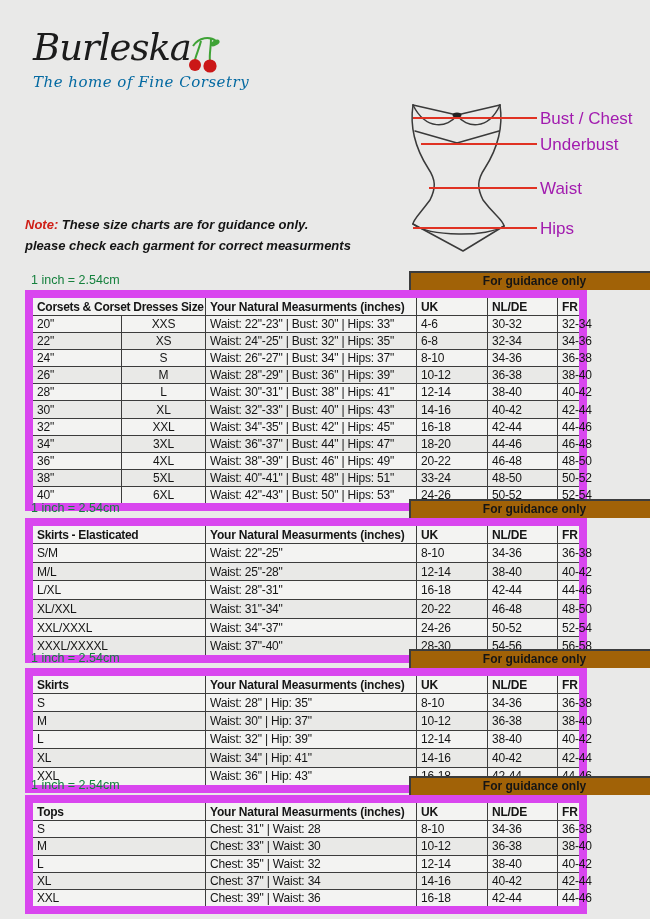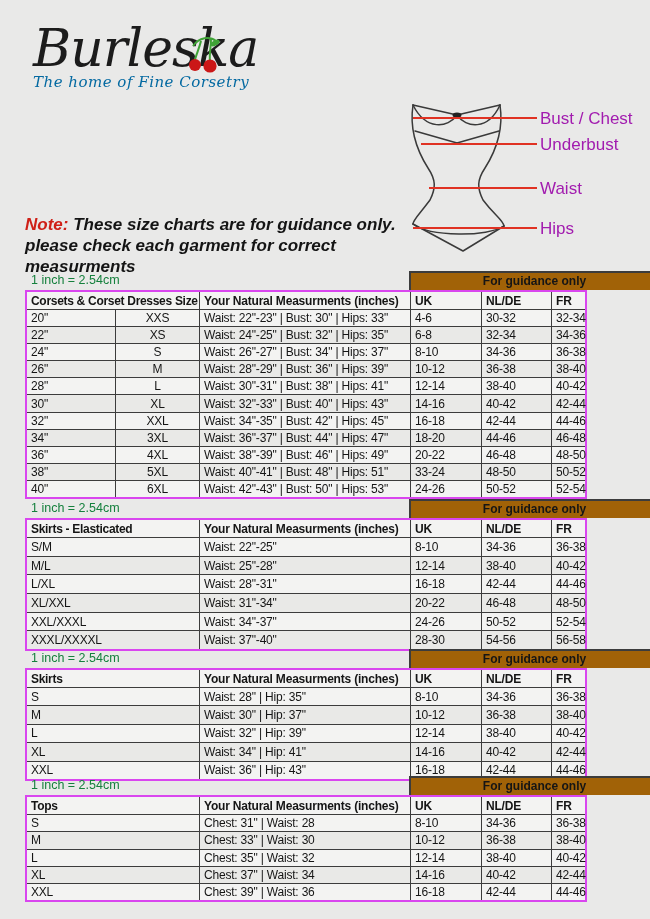--- a/index.html
+++ b/index.html
@@ -6,51 +6,51 @@
   body{
     width:650px;height:919px;position:relative;overflow:hidden;
     background:#e9e9e8;
     font-family:"Liberation Sans", sans-serif;
     color:#151515;
   }
   
   .logo-wrap{position:absolute;left:33px;top:26px;}
   .wordmark{
     font-family:"DejaVu Serif", serif;font-style:italic;font-weight:400;
-    font-size:52px;line-height:44px;color:#1c1c1c;letter-spacing:-1px;
+    font-size:37px;line-height:44px;color:#1c1c1c;letter-spacing:-1px;
   }
   .cherry{position:absolute;left:153px;top:8px;}
   .tagline{
     font-family:"DejaVu Serif", serif;font-style:italic;
     font-size:15px;color:#0369a1;margin-top:3px;letter-spacing:.5px;
   }
   
   .corset-svg{position:absolute;left:400px;top:90px;}
   .redline{position:absolute;height:2px;background:#e03223;}
   .diag-label{
     position:absolute;left:540px;font-size:17px;color:#a21caf;white-space:nowrap;
   }
   
   .note{
     position:absolute;left:25px;top:214px;width:420px;
-    font-style:italic;font-weight:bold;font-size:17px;line-height:21px;color:#141414;
+    font-style:italic;font-weight:bold;font-size:13px;line-height:21px;color:#141414;
   }
   .note .red{color:#cf2017;}
   
   .scale-label{
     position:absolute;font-size:12.5px;color:#15803d;line-height:19px;height:19px;
   }
   .guidance-box{
     position:absolute;left:409px;width:251px;height:19px;box-sizing:border-box;
     border:2px solid #3c3c3c;border-bottom:none;
     background:#a16207;text-align:center;font-weight:bold;font-size:12px;line-height:16px;
   }
   .sizetable{
     position:absolute;left:25px;width:562px;box-sizing:border-box;
-    border:2px solid #d946ef;background:#f3f3f2;
+    border:8px solid #d946ef;background:#f3f3f2;
   }
   .trow{display:grid;height:var(--rowh);border-bottom:1px solid #3c3c3c;}
   .trow:last-child{border-bottom:none;}
   .t-split .trow{grid-template-columns:89px 84px 211px 71px 70px 77px;}
   .t-plain .trow{grid-template-columns:173px 211px 71px 70px 77px;}
   .trow.head{height:17px;border-bottom:1.5px solid #3c3c3c;font-weight:bold;background:#f3f3f2;}
   .rows .trow:nth-child(odd){background:#f3f3f2;}
   .rows .trow:nth-child(even){background:#e9e9e7;}
   .cell{
     box-sizing:border-box;border-right:1px solid #3c3c3c;

